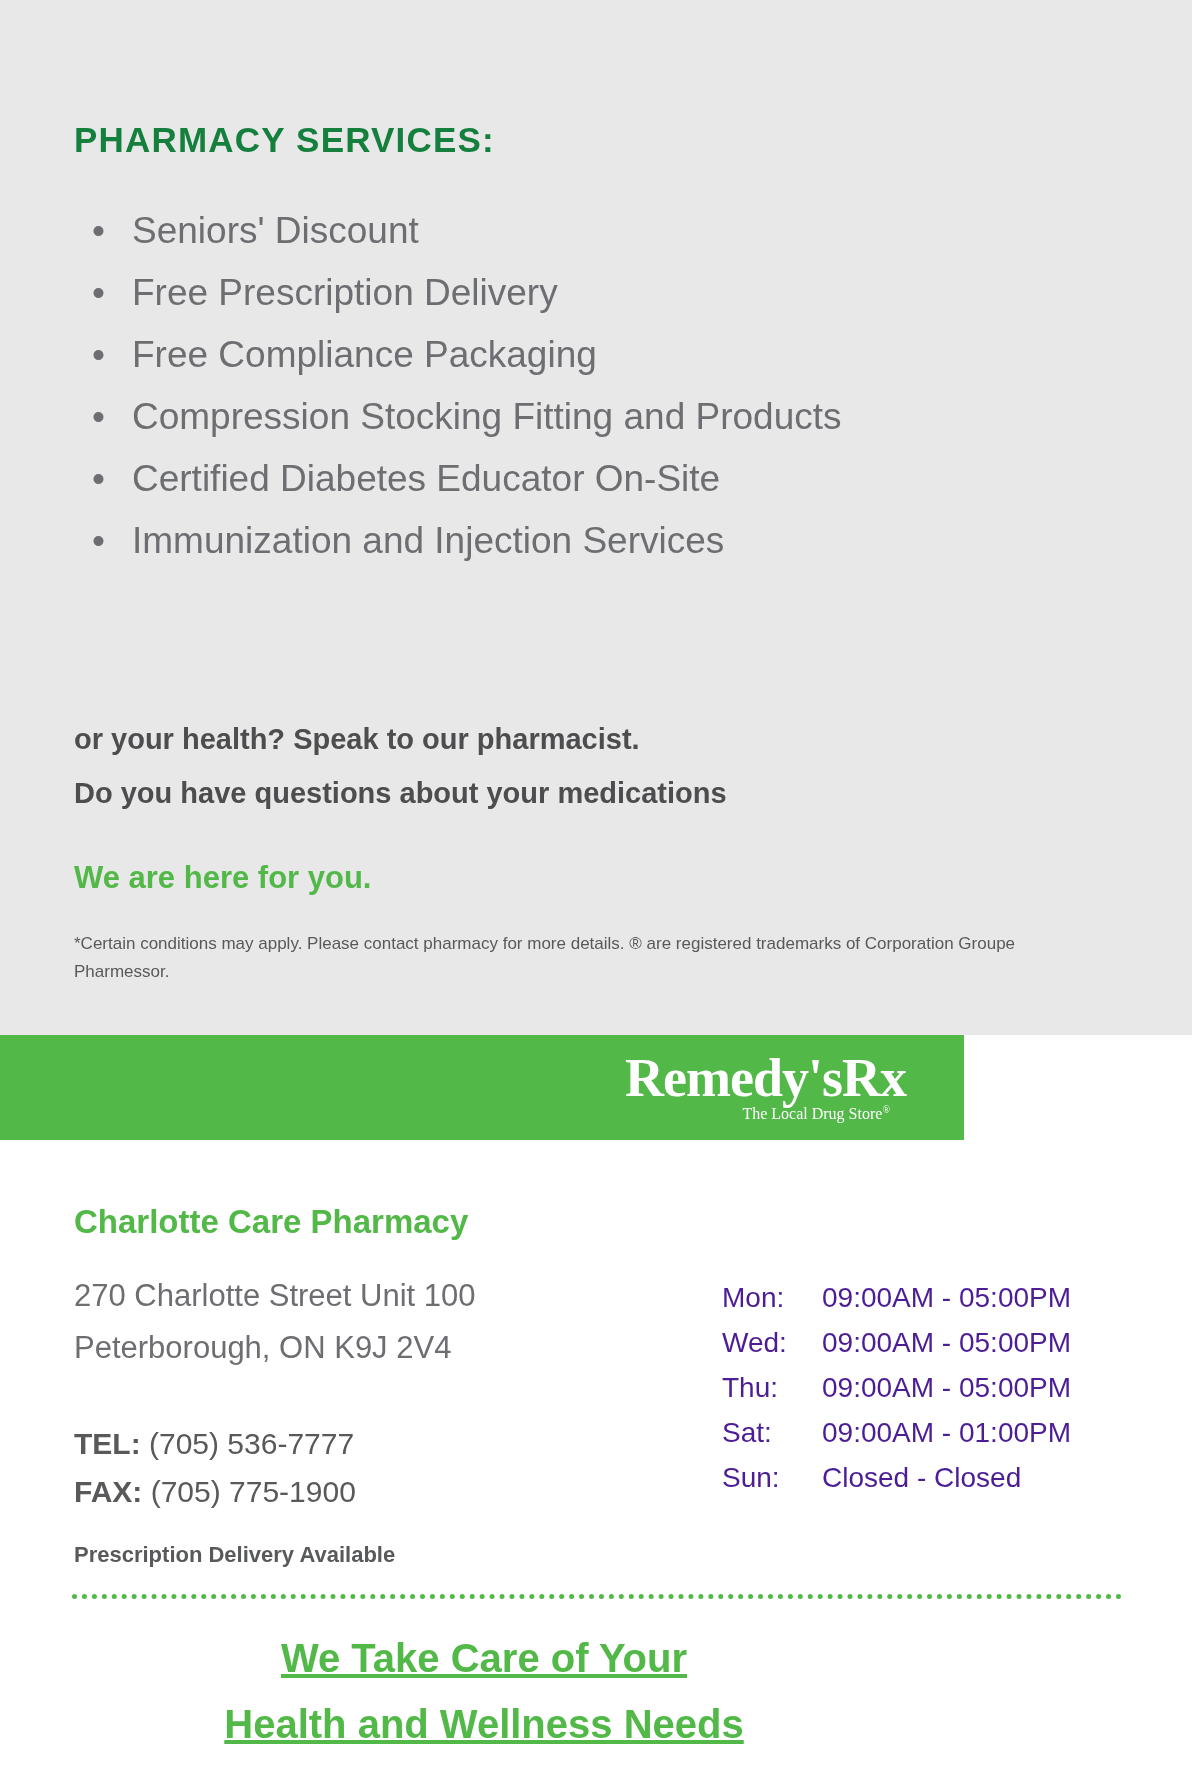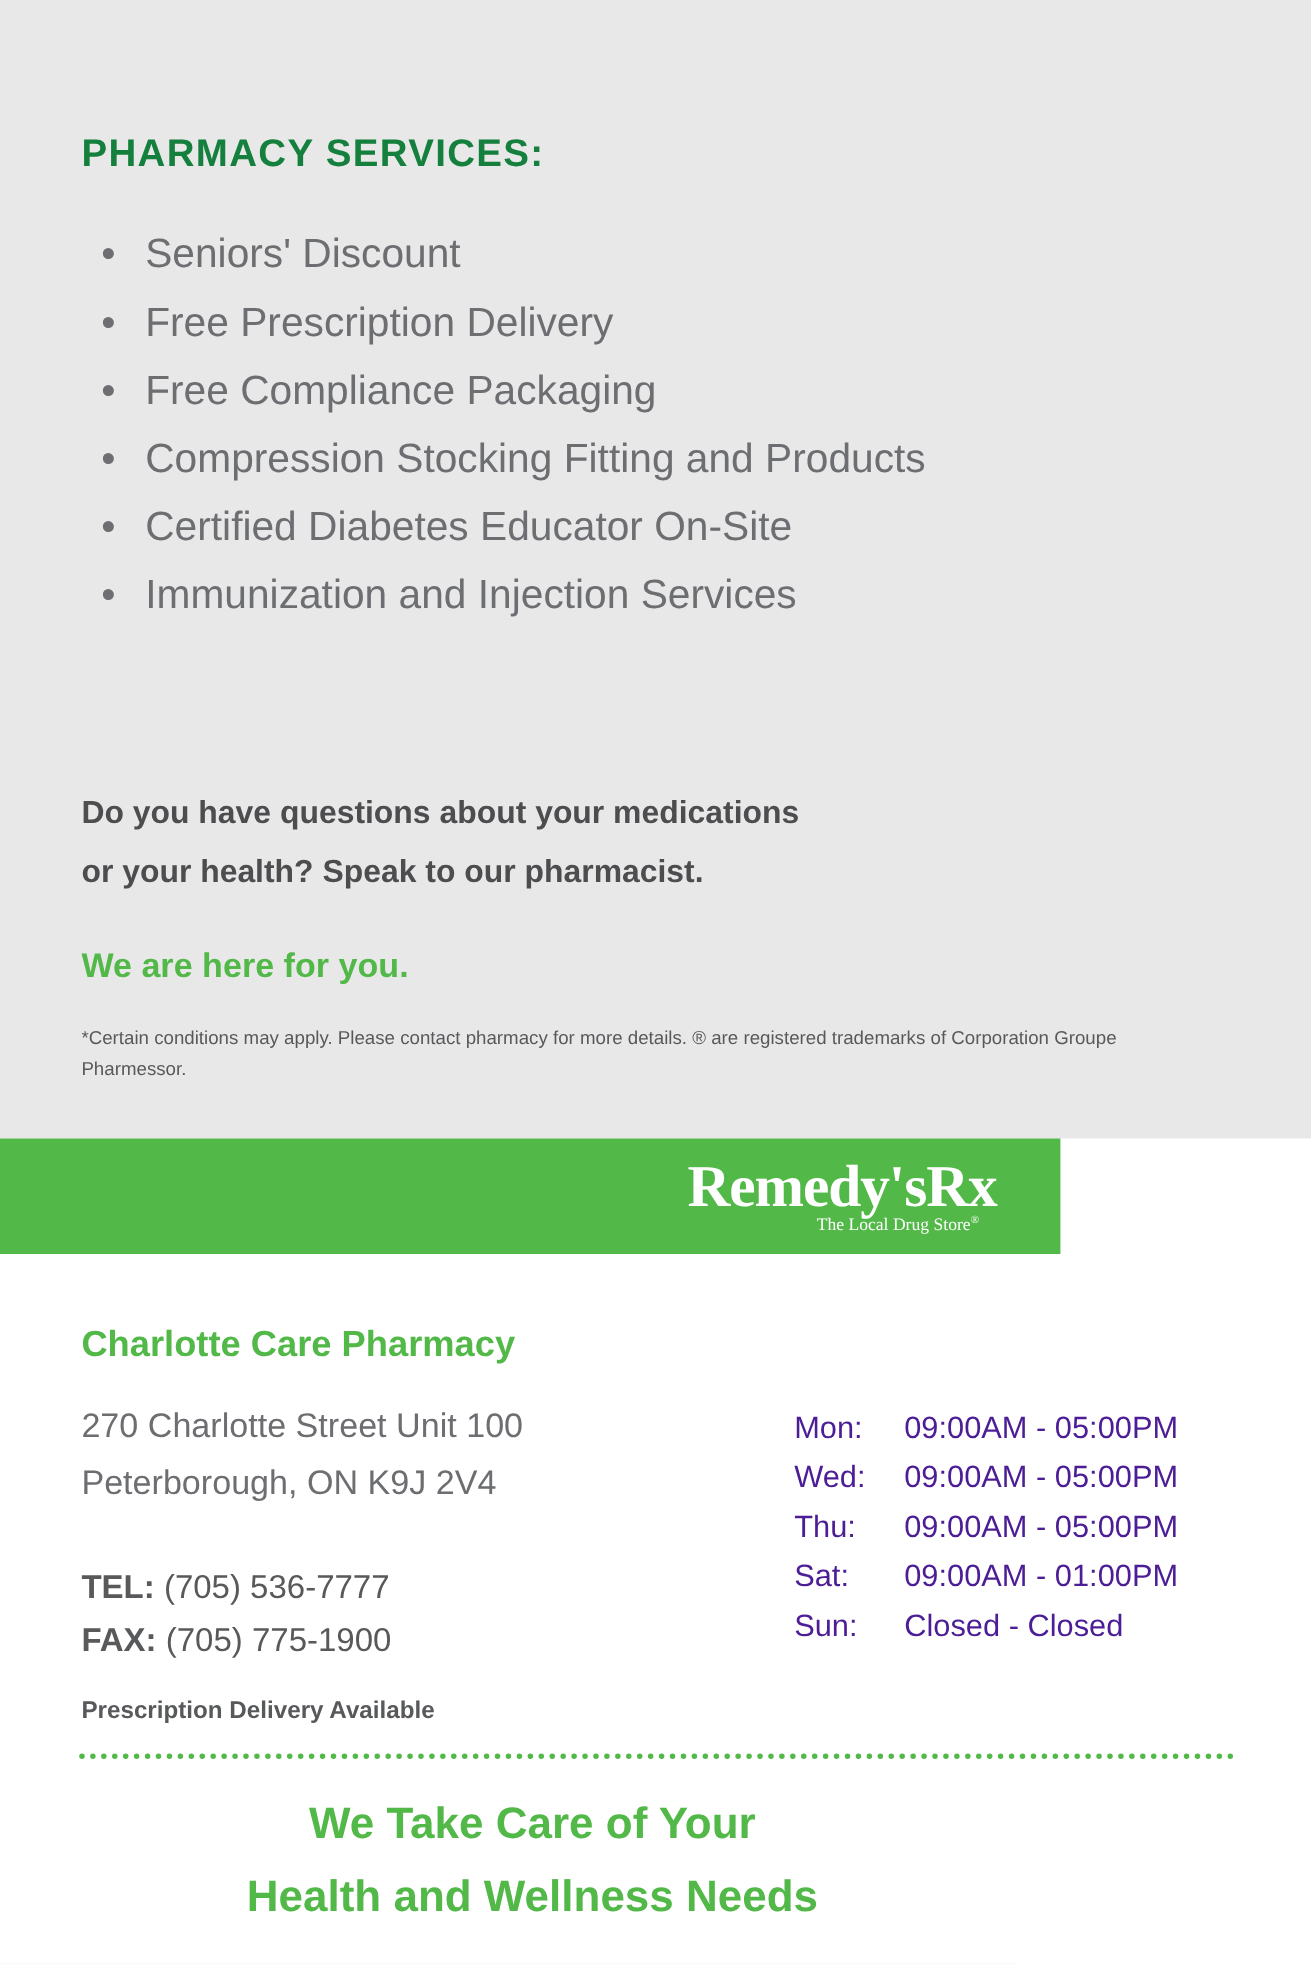--- a/index.html
+++ b/index.html
@@ -191,42 +191,43 @@
   .tagline {
     position: absolute;
     left: 0;
     top: 1625px;
     width: 968px;
     text-align: center;
     font-size: 40px;
     font-weight: bold;
     line-height: 66px;
     color: #52b848;
+    text-decoration: underline;
   }
 </style>
 </head>
 <body>
 
 <div class="page">
 
   <div class="top-panel">
     <div class="services-heading">PHARMACY SERVICES:</div>
 
     <ul class="services-list">
       <li><span class="bullet">•</span><span>Seniors' Discount</span></li>
       <li><span class="bullet">•</span><span>Free Prescription Delivery</span></li>
       <li><span class="bullet">•</span><span>Free Compliance Packaging</span></li>
       <li><span class="bullet">•</span><span>Compression Stocking Fitting and Products</span></li>
       <li><span class="bullet">•</span><span>Certified Diabetes Educator On-Site</span></li>
       <li><span class="bullet">•</span><span>Immunization and Injection Services</span></li>
     </ul>
 
     <div class="questions-block">
+      <div>or your health? Speak to our pharmacist.</div>
       <div>Do you have questions about your medications</div>
-      <div>or your health? Speak to our pharmacist.</div>
     </div>
 
     <div class="here-for-you">We are here for you.</div>
 
     <div class="disclaimer">*Certain conditions may apply. Please contact pharmacy for more details. ® are registered trademarks of Corporation Groupe Pharmessor.</div>
   </div>
 
   <div class="logo-band">
     <div class="logo-wrap">
       <div class="logo-main">

